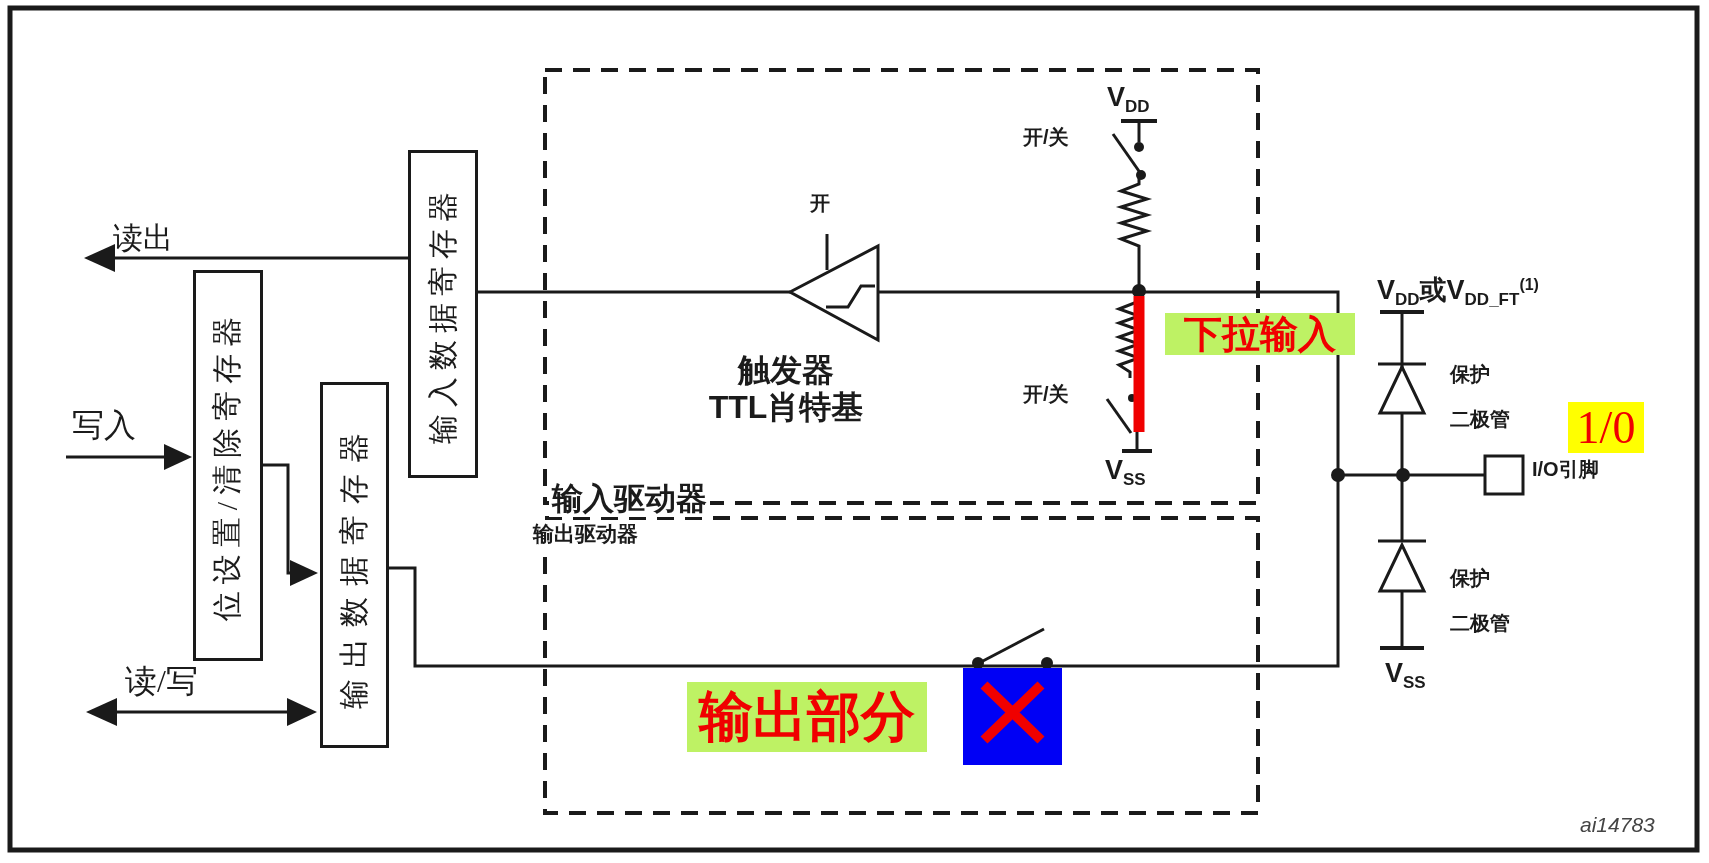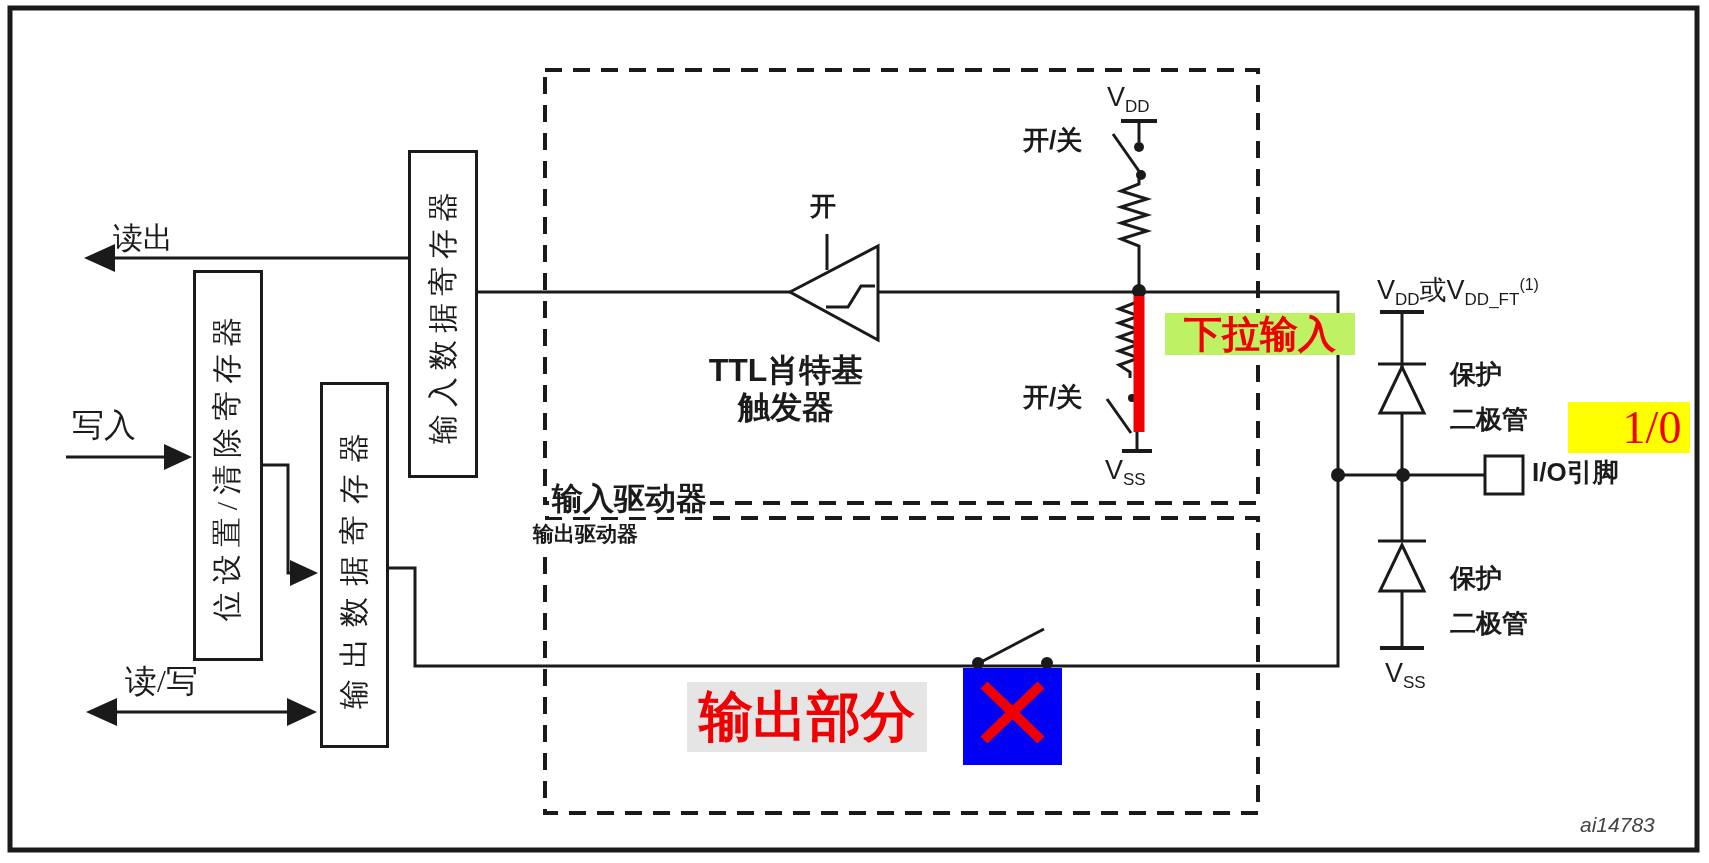--- a/index.html
+++ b/index.html
@@ -1,24 +1,24 @@
 <!DOCTYPE html>
 <html><head>
 <meta charset="utf-8">
 <style>
   html,body{margin:0;padding:0;background:#fff;}
   #stage{position:relative;width:1709px;height:863px;background:#fff;overflow:hidden;
          font-family:"Liberation Serif",serif;color:#1b1b1b;}
   #stage svg{position:absolute;left:0;top:0;}
   .lbl{position:absolute;font-family:"Liberation Serif",serif;font-size:30px;white-space:nowrap;line-height:1.1;}
-  .blbl{position:absolute;font-family:"Liberation Sans",sans-serif;font-weight:700;font-size:26px;white-space:nowrap;line-height:1.15;}
+  .blbl{position:absolute;font-family:"Liberation Sans",sans-serif;font-weight:700;font-size:20px;white-space:nowrap;line-height:1.15;}
   .whitebg{background:#fff;padding:0 3px;}
   .vbox{position:absolute;border:3px solid #1a1a1a;background:#fff;display:flex;align-items:center;justify-content:center;}
   .vbox>span{transform:rotate(-90deg);white-space:nowrap;font-family:"Liberation Serif",serif;font-size:30px;letter-spacing:7px;}
-  .vlabel{position:absolute;font-family:"Liberation Sans",sans-serif;font-weight:400;font-size:27px;white-space:nowrap;}
+  .vlabel{position:absolute;font-family:"Liberation Sans",sans-serif;font-weight:700;font-size:27px;white-space:nowrap;}
   .vlabel .sub{font-size:17px;vertical-align:-6px;letter-spacing:0;}
   .vlabel .sup{font-size:16px;vertical-align:9px;}
   .annot{position:absolute;display:flex;align-items:center;justify-content:center;
          font-family:"Liberation Serif",serif;font-weight:700;color:#f00000;white-space:nowrap;}
   .center2{text-align:center;}
   .fignum{position:absolute;font-family:"Liberation Sans",sans-serif;font-size:21px;color:#444;font-style:italic;}
 </style>
 </head>
 <body>
 
@@ -108,53 +108,53 @@
   </div>
   <div class="vbox" style="left:320px;top:382px;width:63px;height:360px;">
     <span style="letter-spacing:11px;">输出数据寄存器</span>
   </div>
 
   <div class="blbl whitebg" style="left:549px;top:481px;font-size:31px;">输入驱动器</div>
   <div class="blbl whitebg" style="left:530px;top:522px;font-size:21px;">输出驱动器</div>
 
   <div class="blbl" style="left:810px;top:192px;">开</div>
   <div class="blbl center2" style="left:661px;top:352px;width:250px;font-size:32px;">
+    <div>触发器</div>
     <div>TTL肖特基</div>
-    <div>触发器</div>
   </div>
 
   <div class="vlabel" style="left:1107px;top:82px;">
     <span>V</span><span class="sub">DD</span>
   </div>
   <div class="blbl" style="left:1023px;top:126px;">开/关</div>
   <div class="blbl" style="left:1023px;top:383px;">开/关</div>
   <div class="vlabel" style="left:1105px;top:455px;">
     <span>V</span><span class="sub">SS</span>
   </div>
 
   <div class="annot" style="left:1165px;top:313px;width:190px;height:42px;background:#bef264;font-size:38px;">下拉输入</div>
 
   <div class="vlabel" style="left:1377px;top:272px;">
     <span>V</span><span class="sub">DD</span><span>或</span><span>V</span><span class="sub">DD_FT</span><span class="sup">(1)</span>
   </div>
   <div class="blbl" style="left:1450px;top:352px;line-height:45px;">
     <div>保护</div>
     <div>二极管</div>
   </div>
-  <div class="annot" style="left:1568px;top:402px;width:76px;height:51px;background:#ffff00;font-size:46px;font-weight:400;padding-left:46px;">1/0</div>
+  <div class="annot" style="left:1568px;top:402px;width:76px;height:51px;background:#ffff00;font-size:46px;font-weight:400;">1/0</div>
   <div class="blbl" style="left:1532px;top:458px;text-align:center;">I/O引脚</div>
   <div class="blbl" style="left:1450px;top:556px;line-height:45px;">
     <div>保护</div>
     <div>二极管</div>
   </div>
   <div class="vlabel" style="left:1385px;top:658px;">
     <span>V</span><span class="sub">SS</span>
   </div>
 
-  <div class="annot" style="left:687px;top:682px;width:240px;height:70px;background:#e5e5e5;font-size:54px;">输出部分</div>
+  <div class="annot" style="left:687px;top:682px;width:240px;height:70px;background:#bef264;font-size:54px;">输出部分</div>
   <div class="annot" style="left:963px;top:668px;width:99px;height:97px;background:#0000f5;">
     <svg width="99" height="97" viewBox="0 0 99 97">
       <path d="M21 17 L78 72 M78 17 L21 72" stroke="#f00000" stroke-width="10" fill="none"></path>
     </svg>
   </div>
 
   <div class="fignum" style="left:1580px;top:813px;">ai14783</div>
 
 </div>
 

